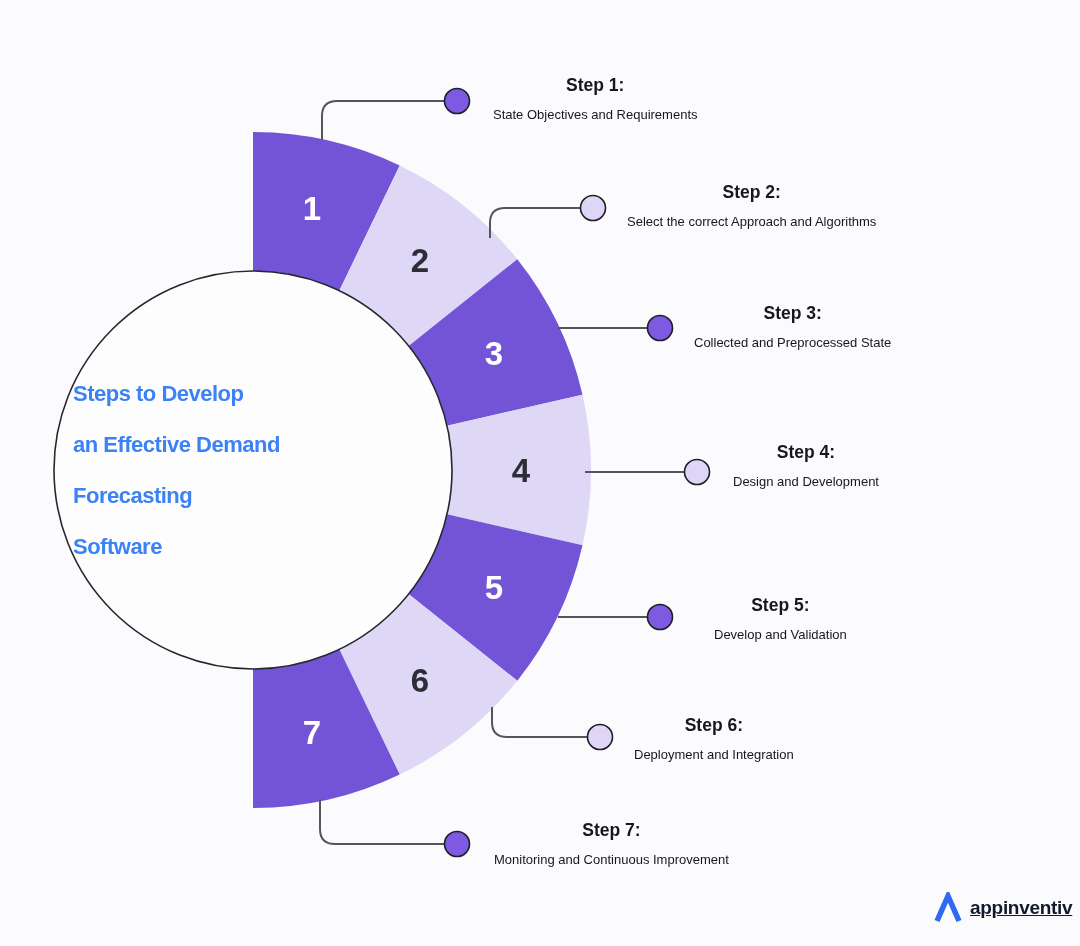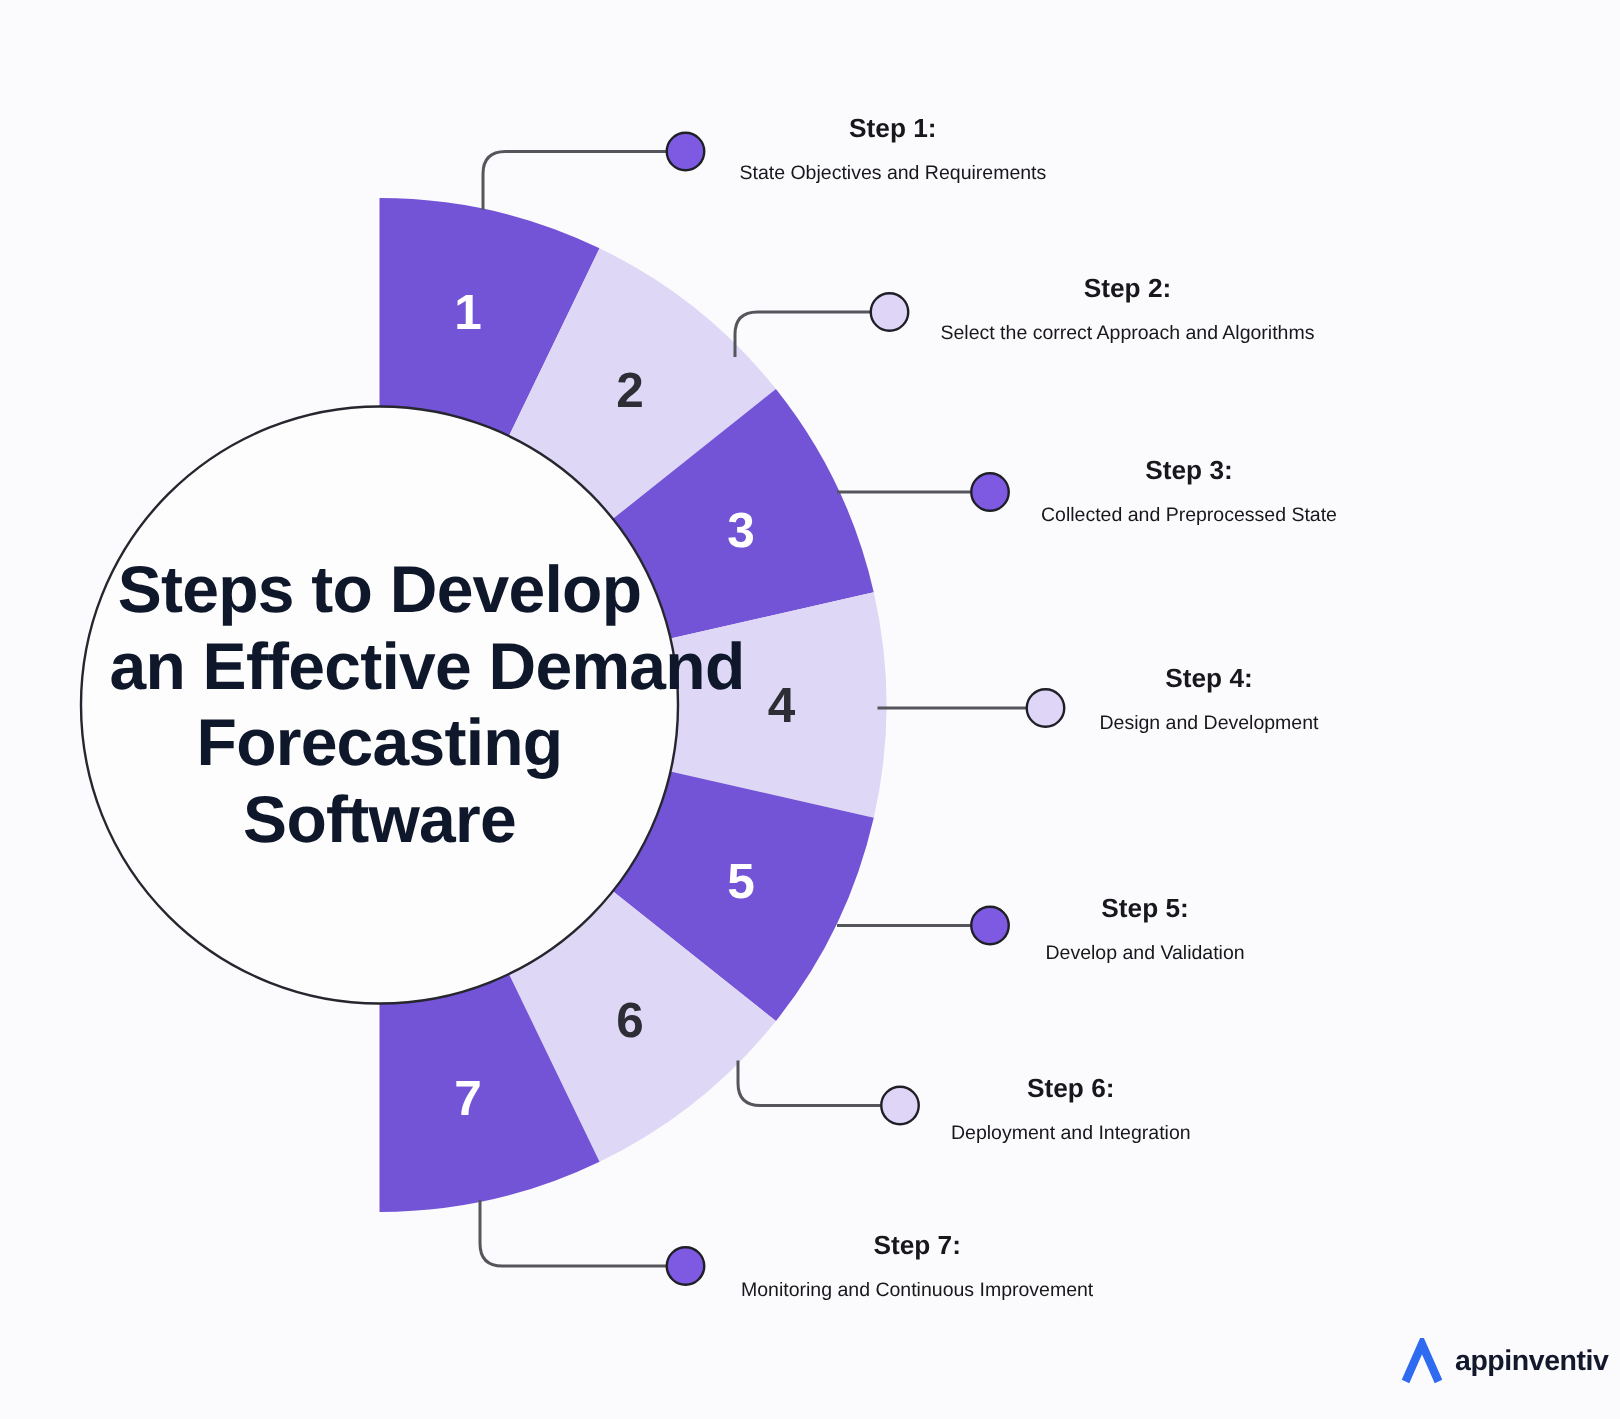--- a/index.html
+++ b/index.html
@@ -35,41 +35,41 @@
     font-size:33px;
     text-anchor:middle;
     dominant-baseline:central;
   }
   .num-on-dark  { fill: var(--number-on-dark); }
   .num-on-light { fill: var(--number-on-light); }
 
   .title {
     position:absolute;
     left:73px; top:368px; width:360px;
-    text-align:center;
-    font-size:44px; font-weight:bold;
+    font-size:22px; font-weight:bold;
     line-height:51px;
     letter-spacing:-0.5px;
-    color:#0f172a;
+    color:#3b82f6;
   }
   .title div { white-space:nowrap; }
 
   .step { position:absolute; color: var(--text); white-space:nowrap; }
   .step-title { font-size:17.5px; font-weight:bold; line-height:22px; margin-bottom:8px;text-align:center; }
   .step-desc  { font-size:13px; line-height:22px; }
 
   .logo {
     position:absolute;
     left:933px; top:891px; height:34px;
     display:flex; align-items:center; gap:7px;
   }
   .logo-text {
     font-size:19px; font-weight:bold;
     letter-spacing:-0.3px;
     color: var(--logo-text);
+    text-decoration: underline;
   }
 </style>
 </head>
 <body>
 
 <div class="canvas">
 
   <svg class="fan-svg" viewBox="0 0 1080 946" aria-hidden="true">
 
     <path class="seg-dark" d="M 253 132 A 338 338 0 0 1 399.7 165.5 L 339.3 290.7 A 199 199 0 0 0 253 271 Z"></path>
@@ -123,21 +123,21 @@
     <div class="step-desc">Select the correct Approach and Algorithms</div>
   </div>
   <div class="step" style="left:694px; top:302px">
     <div class="step-title">Step 3:</div>
     <div class="step-desc">Collected and Preprocessed State</div>
   </div>
   <div class="step" style="left:733px; top:441px">
     <div class="step-title">Step 4:</div>
     <div class="step-desc">Design and Development</div>
   </div>
-  <div class="step" style="left:697px; top:594px">
+  <div class="step" style="left:714px; top:594px">
     <div class="step-title">Step 5:</div>
     <div class="step-desc">Develop and Validation</div>
   </div>
   <div class="step" style="left:634px; top:714px">
     <div class="step-title">Step 6:</div>
     <div class="step-desc">Deployment and Integration</div>
   </div>
   <div class="step" style="left:494px; top:819px">
     <div class="step-title">Step 7:</div>
     <div class="step-desc">Monitoring and Continuous Improvement</div>

